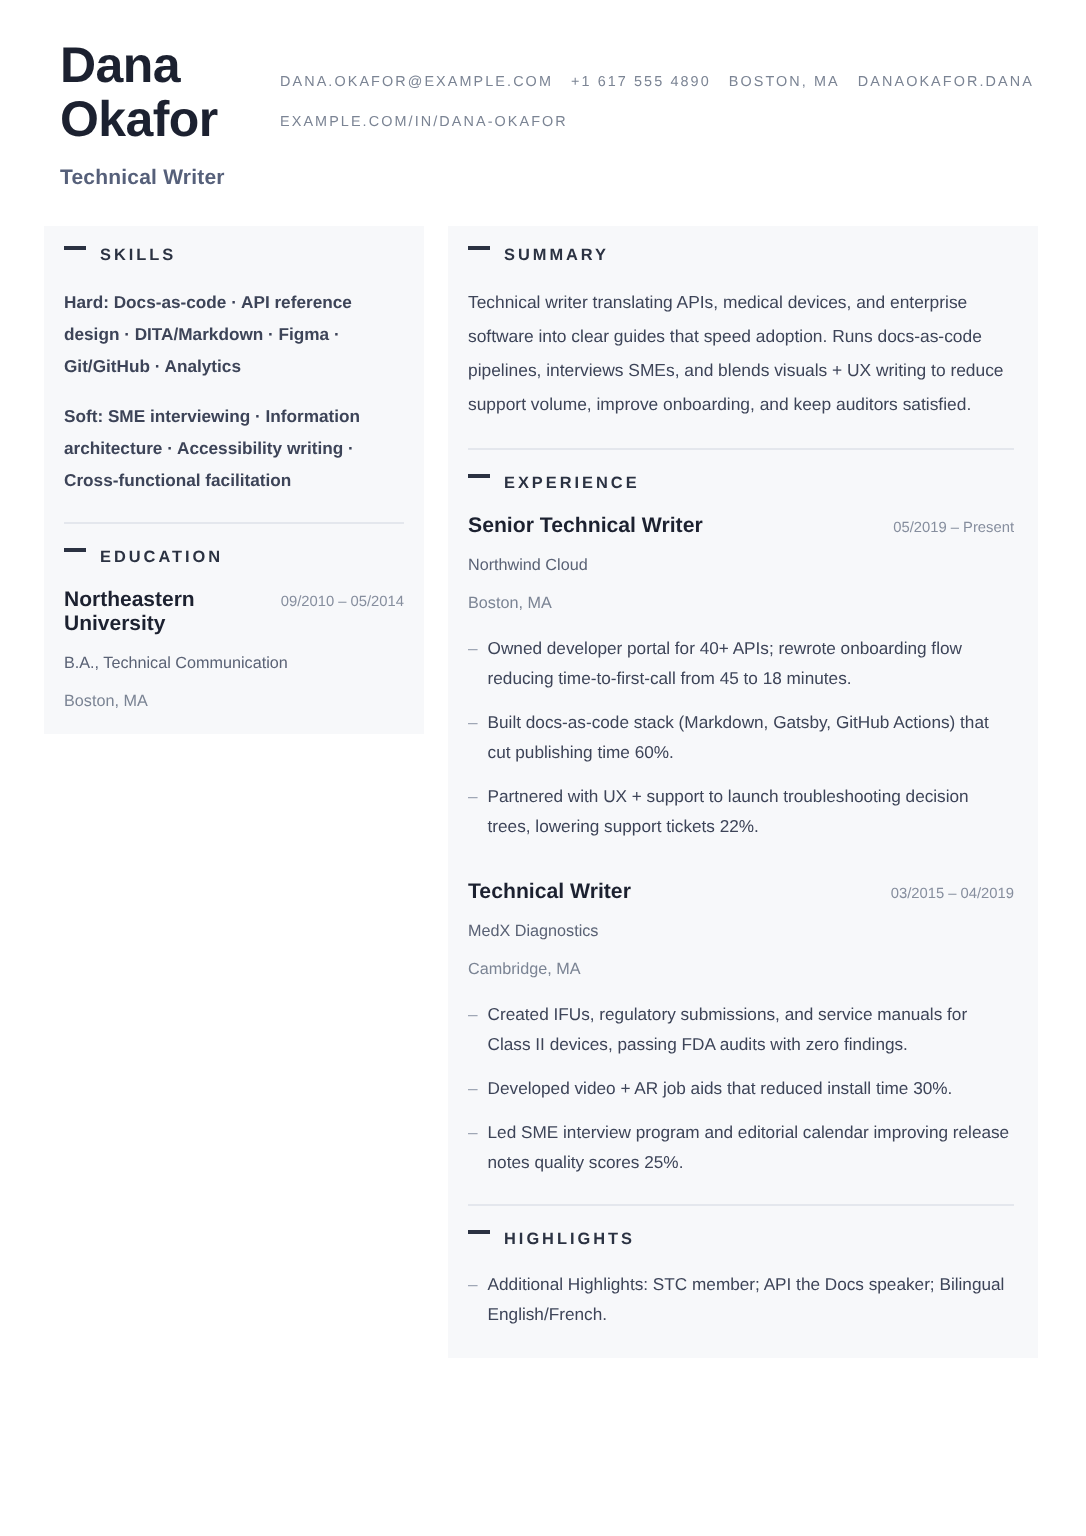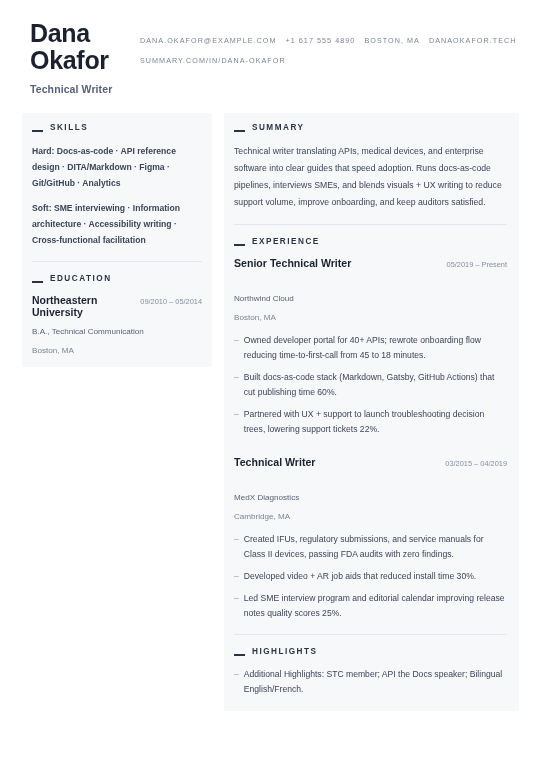--- a/index.html
+++ b/index.html
@@ -28,21 +28,21 @@
   }
   .contact-row .sep{display:inline-block;width:9px;}
   .contact-row.second{margin-top:9px;}
 
   
   .columns{display:flex;align-items:flex-start;padding:18px 24px 0 22px;gap:12px;}
   .col-left{width:190px;flex:0 0 190px;background:#f7f8fa;padding:10px 10px 12px 10px;box-sizing:border-box;}
   .col-right{flex:1;background:#f7f8fa;padding:10px 12px 14px 10px;box-sizing:border-box;}
 
   
-  .sec-head{display:flex;align-items:flex-end;gap:7px;margin-bottom:11px;}
+  .sec-head{display:flex;align-items:flex-start;gap:7px;margin-bottom:11px;}
   .sec-dash{display:block;width:11px;height:2px;background:#2b3242;}
   .sec-title{
     font-size:8.2px;font-weight:700;color:#2b3242;
     letter-spacing:1.5px;text-transform:uppercase;
   }
 
   .divider{height:1px;background:#e4e7ed;margin:13px 0 12px 0;}
 
   
   .skill-line{
@@ -56,21 +56,21 @@
   .edu-degree{font-size:8.1px;color:#5a6275;margin-top:9px;}
   .edu-loc{font-size:8.1px;color:#7b8494;margin-top:10px;}
 
   
   .summary-text{font-size:8.7px;line-height:17px;color:#3d4458;}
 
   .job{margin-bottom:4px;}
   .job-top{display:flex;justify-content:space-between;align-items:baseline;gap:8px;}
   .job-title{font-size:10.6px;font-weight:700;color:#1c2130;}
   .job-date{font-size:7.4px;color:#868e9e;white-space:nowrap;}
-  .job-company{font-size:8.1px;color:#5a6275;margin-top:25px;}
+  .job-company{font-size:8.1px;color:#5a6275;margin-top:9px;}
   .job-loc{font-size:8.1px;color:#7b8494;margin-top:10px;}
 
   .bullets{margin-top:11px;}
   .bullet{display:flex;gap:5px;margin-bottom:7px;}
   .bullet:last-child{margin-bottom:0;}
   .bullet-mark{color:#9aa2b1;font-size:8.6px;line-height:15px;flex:0 0 auto;}
   .bullet-text{font-size:8.6px;line-height:15px;color:#3d4458;}
 
   .job-gap{height:15px;}
 </style>
@@ -80,24 +80,24 @@
 <div class="page">
 
   <div class="header">
     <div class="name-block">
       <div class="name">Dana</div>
       <div class="name">Okafor</div>
       <div class="role">Technical Writer</div>
     </div>
     <div class="contact">
       <div class="contact-row">
-        <span>DANA.OKAFOR@EXAMPLE.COM</span><span class="sep"></span><span>+1 617 555 4890</span><span class="sep"></span><span>BOSTON, MA</span><span class="sep"></span><span>DANAOKAFOR.TECH</span>
+        <span>DANA.OKAFOR@EXAMPLE.COM</span><span class="sep"></span><span>+1 617 555 4890</span><span class="sep"></span><span>BOSTON, MA</span><span class="sep"></span><span>DANAOKAFOR.DANA</span>
       </div>
       <div class="contact-row second">
-        <span>SUMMARY.COM/IN/DANA-OKAFOR</span>
+        <span>EXAMPLE.COM/IN/DANA-OKAFOR</span>
       </div>
     </div>
   </div>
 
   <div class="columns">
 
     <div class="col-left">
 
       <div>
         <div class="sec-head">

